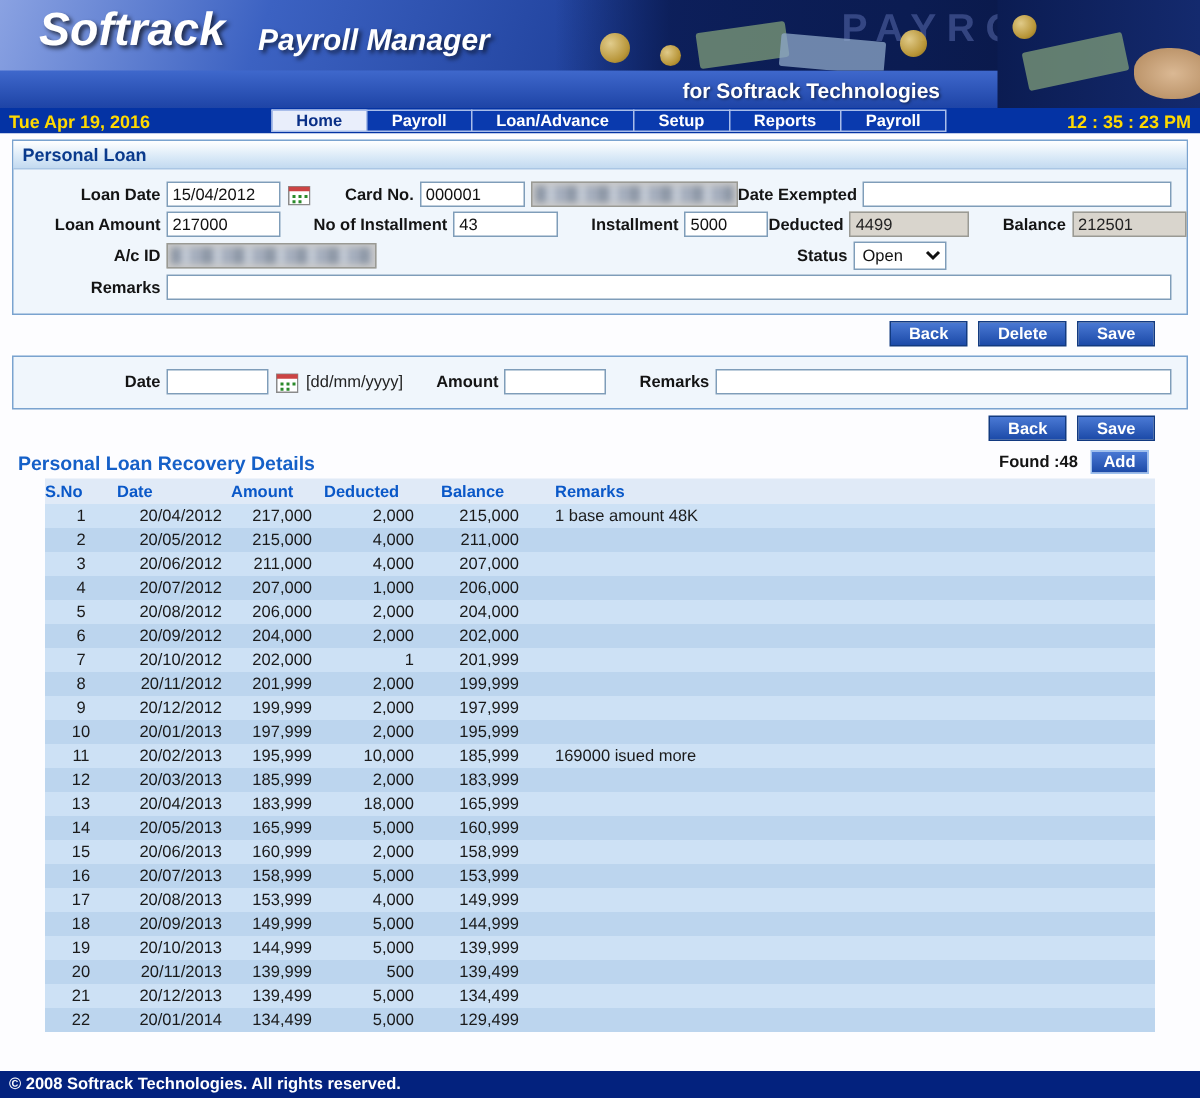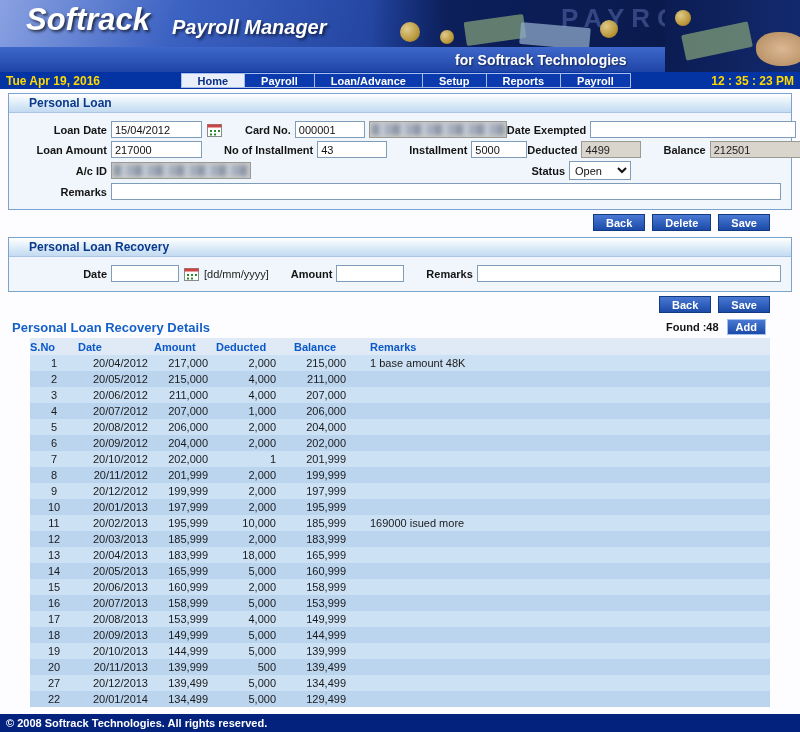--- a/index.html
+++ b/index.html
@@ -46,21 +46,21 @@
   .nav-item { display:inline-block; padding:0 16px; height:15px; line-height:14px;
     color:#fff; font-weight:bold; font-size:11px; background:#0a3aae;
     border:1px solid #a9bdea; border-right-width:0; cursor:pointer; white-space:nowrap; }
   .nav-item:last-child { border-right-width:1px; }
   .nav-item.active { background:#e9eefb; color:#0a2f86; }
 
   
   .main { flex:1 1 auto; overflow:hidden; padding:4px 8px 0; background:#fdfdff; }
 
   .section { border:1px solid #7aa3cf; background:#f0f6fc; margin-bottom:2px; }
-  .section-header { height:19px; display:flex; align-items:center; padding:0 20px;
+  .section-header { height:19px; display:flex; align-items:center; padding:0 6px;
     background:linear-gradient(180deg,#ffffff 0%,#dcebf8 55%,#c3daf0 100%);
     border-bottom:1px solid #aac6e4; }
   .section-title { color:#0a3a8c; font-weight:bold; font-size:12px; }
 
   .form-area { padding:5px 10px 6px; }
   .form-row { display:flex; align-items:center; margin:3px 0; }
   .grp { display:flex; align-items:center; gap:4px; }
   .grp + .grp { margin-left:22px; }
   .grp.right { margin-left:auto; }
   .grp.status-grp { margin-left:auto; margin-right:150px; }
@@ -70,22 +70,22 @@
   .inp { height:17px; border:1px solid #7f9db9; background:#fff; font-family:"Liberation Sans",sans-serif;
     font-size:11px; padding:0 3px; color:#111; }
   .inp.gray { background:#d9d5cd; border:1px solid #9a9a94; color:#222; }
   .redacted { height:17px; border:1px solid #9a9a94; background:#c9c9c9; position:relative; overflow:hidden; }
   .redacted::after { content:""; position:absolute; inset:2px;
     background:repeating-linear-gradient(90deg,#8d97a6 0 7px,#c2c9d4 7px 13px,#a4adbc 13px 21px);
     filter:blur(2px); }
   .hint { font-size:11px; color:#222; white-space:nowrap; }
   select.inp { height:19px; padding:0 1px; }
 
-  .w68{width:68px} .w70{width:70px} .w56{width:56px} .w76{width:91px}
-  .w80{width:60px} .w138{width:138px} .w140{width:140px} .w206{width:206px} .w62{width:62px}
+  .w68{width:68px} .w70{width:70px} .w56{width:56px} .w76{width:76px}
+  .w80{width:80px} .w138{width:138px} .w140{width:140px} .w206{width:206px} .w62{width:62px}
   .grow-inp { flex:1; }
 
   .cal-btn { display:inline-flex; align-items:center; justify-content:center; width:17px; height:17px;
     cursor:pointer; }
 
   .btn-row { display:flex; justify-content:flex-end; gap:7px; margin:4px 0 6px; padding-right:22px; }
   .btn { background:linear-gradient(180deg,#4a79d4,#1c4aa8); color:#fff; font-weight:bold;
     font-size:11px; font-family:"Liberation Sans",sans-serif; border:1px solid #123a80;
     height:17px; line-height:14px; padding:0 12px; cursor:pointer; }
   .btn.add { padding:0 8px; height:16px; border:1px solid #9ec1ef; }
@@ -240,23 +240,20 @@
     </div>
   </div>
 
   <div class="btn-row">
     <button class="btn">Back</button>
     <button class="btn">Delete</button>
     <button class="btn">Save</button>
   </div>
 
   <div class="section">
-    <div class="section-header">
-      <span class="section-title">Personal Loan Recovery</span>
-    </div>
     <div class="form-area">
       <div class="form-row">
         <div class="grp">
           <span class="lbl w88">Date</span>
           <input class="inp w68" value="" style="">
           <span class="cal-btn">
             <svg width="15" height="14" viewBox="0 0 15 14">
                 <rect x="0.5" y="1.5" width="14" height="12" fill="#fff" stroke="#8a8a8a"></rect>
                 <rect x="0.5" y="1.5" width="14" height="3" fill="#c44"></rect>
                 <rect x="3" y="7" width="2" height="2" fill="#2a8a2a"></rect>
@@ -465,21 +462,21 @@
         </tr>
         <tr class="even">
           <td class="c-sno">20</td>
           <td class="c-date">20/11/2013</td>
           <td class="c-amount">139,999</td>
           <td class="c-deducted">500</td>
           <td class="c-balance">139,499</td>
           <td class="c-remarks"></td>
         </tr>
         <tr class="odd">
-          <td class="c-sno">27</td>
+          <td class="c-sno">21</td>
           <td class="c-date">20/12/2013</td>
           <td class="c-amount">139,499</td>
           <td class="c-deducted">5,000</td>
           <td class="c-balance">134,499</td>
           <td class="c-remarks"></td>
         </tr>
         <tr class="even">
           <td class="c-sno">22</td>
           <td class="c-date">20/01/2014</td>
           <td class="c-amount">134,499</td>

